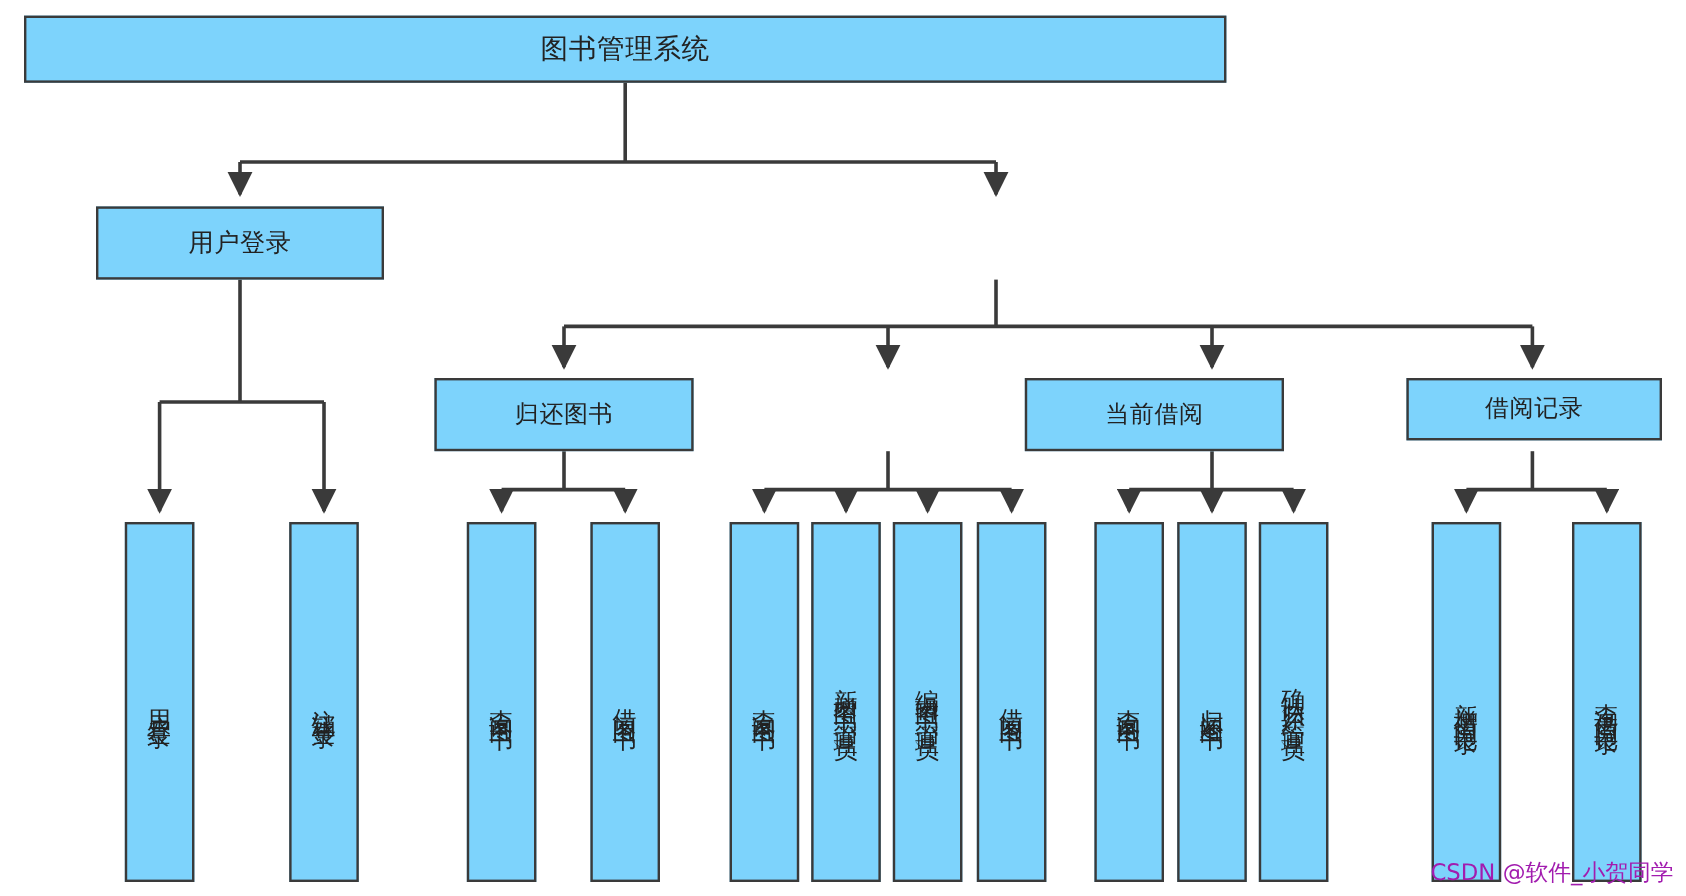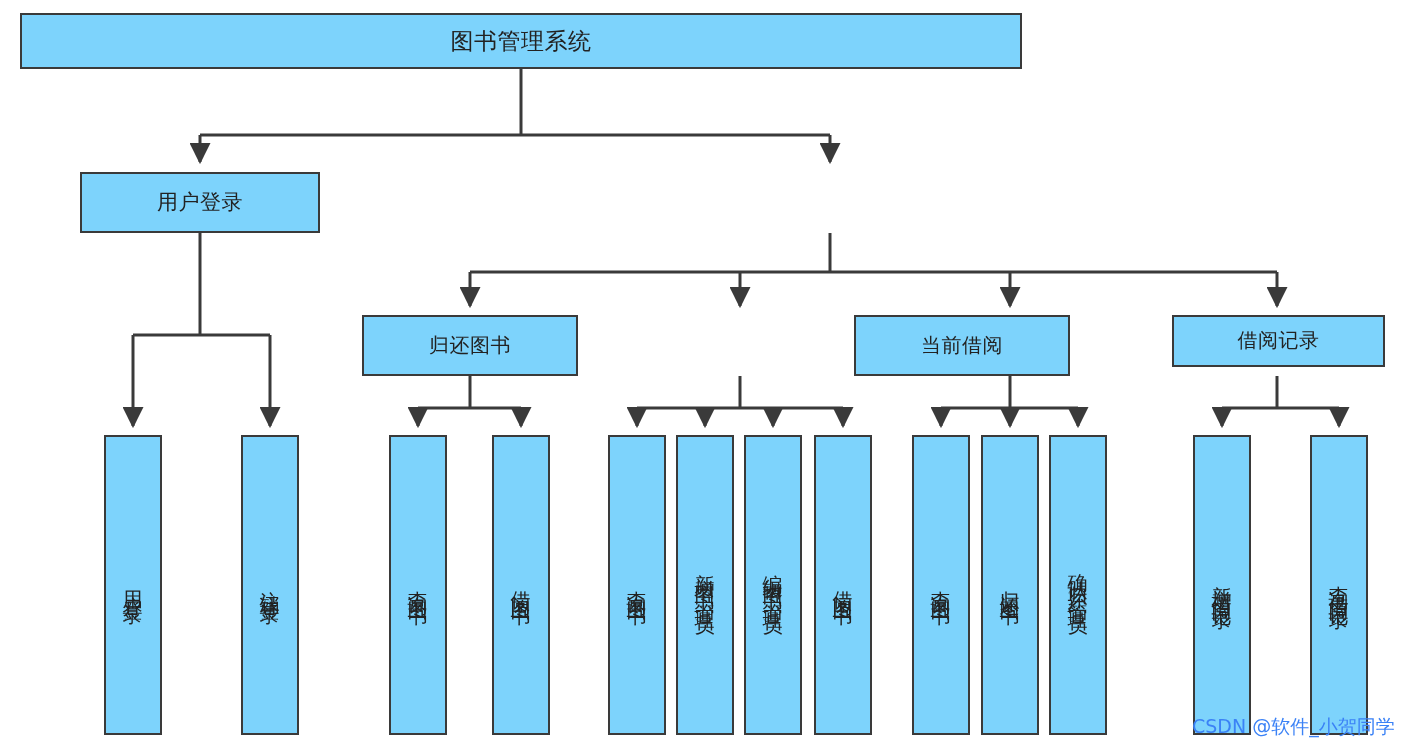--- a/index.html
+++ b/index.html
@@ -56,21 +56,21 @@
     letter-spacing: 5px;
     line-height: 1;
     white-space: nowrap;
     max-height: 100%;
   }
   .node.leaf.tall .label {
     letter-spacing: 6px;
   }
   .watermark {
     position: absolute;
-    color: #3b82f6;
+    color: #a21caf;
     font-size: 19px;
     white-space: nowrap;
     z-index: 3;
     font-family: "DejaVu Sans", "Liberation Sans", sans-serif;
   }
 </style>
 </head>
 <body>
 
 <div id="canvas">

